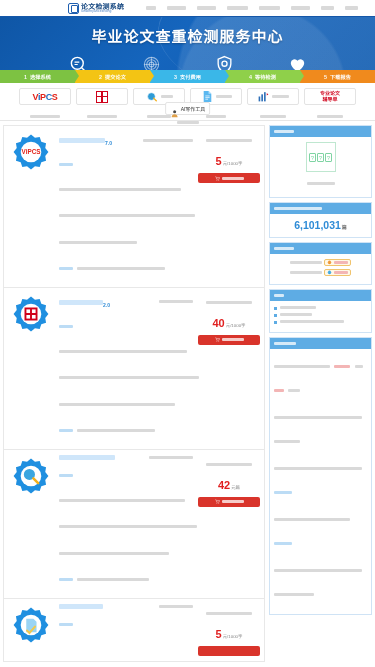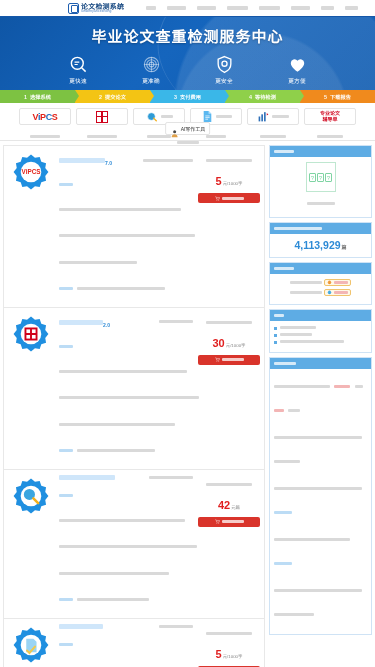--- a/index.html
+++ b/index.html
@@ -18,21 +18,21 @@
                 position: relative; background: #fff; flex: none; }
   .brand-mark::after { content: ""; position: absolute; left: 2px; top: 1.5px; width: 5px; height: 6px;
                        border: 1.2px solid #1f5fb0; border-radius: 1px; }
   .brand-text { line-height: 1; }
   .brand-cn { font-size: 7px; font-weight: bold; color: #13457f; letter-spacing: .2px; }
   .brand-en { font-size: 3.4px; color: #4a7fc1; letter-spacing: .1px; }
   .topnav { display: flex; align-items: center; gap: 11px; margin-left: 22px; }
   .topnav span { font-size: 4.6px; color: #555; white-space: nowrap; }
 
   
-  .hero { height: 73px; background: #1260b4;
+  .hero { height: 53px; background: #1260b4;
           background-image:
             radial-gradient(circle at 78% 120%, rgba(255,255,255,.10) 0 38%, transparent 39%),
             radial-gradient(circle at 70% 140%, rgba(255,255,255,.08) 0 30%, transparent 31%),
             linear-gradient(135deg, #0f56a6 0%, #1565bd 45%, #0f5bb0 100%);
           position: relative; overflow: hidden; }
   .hero::after { content:""; position:absolute; right:-4%; top:-60%; width:62%; height:220%;
                  border-left: 1px solid rgba(255,255,255,.12); border-radius:50%;
                  transform: rotate(8deg); }
   .hero-title { text-align: center; color: #fff; font-size: 15px; font-weight: bold;
                 letter-spacing: 1px; padding-top: 8px; text-shadow: 0 1px 2px rgba(0,0,0,.25); }
@@ -357,21 +357,21 @@
           </div>
           <div class="pdesc">
             <span class="line"><span class="ph blu h3" style="width:14px"></span> <span class="ph h3" style="width:128px"></span></span>
             <span class="line"><span class="ph h3" style="width:140px"></span></span>
             <span class="line"><span class="ph h3" style="width:116px"></span></span>
             <span class="line"><span class="ph blu h3" style="width:14px"></span> <span class="ph h3" style="width:78px"></span></span>
           </div>
         </div>
         <div class="pprice">
           <div class="price-top"><span class="ph h3" style="width:46px"></span></div>
-          <div><span class="price-num">30</span><span class="price-unit">元/1000字</span></div>
+          <div><span class="price-num">40</span><span class="price-unit">元/1000字</span></div>
           <button class="buy-btn">
             <span class="cart-ic">
                 <svg viewBox="0 0 24 24">
                   <circle cx="9" cy="20" r="2" fill="#fff"></circle>
                   <circle cx="18" cy="20" r="2" fill="#fff"></circle>
                   <path d="M2 3h3l3 12h12l2-8H7" fill="none" stroke="#fff" stroke-width="2"></path>
                 </svg>
               </span>
             <span class="ph wh h3" style="width:22px"></span>
           </button>
@@ -465,21 +465,21 @@
           <div class="qr-cap"><span class="ph h3" style="width:28px"></span></div>
         </div>
       </div>
 
       <div class="panel">
         <div class="panel-hd">
             <span class="ph wh h3" style="width:48px"></span>
           </div>
         <div class="panel-bd" style="padding:2px 4px 5px">
           <div class="counter">
-            <span>4,113,929</span><span class="u">篇</span>
+            <span>6,101,031</span><span class="u">篇</span>
           </div>
         </div>
       </div>
 
       <div class="panel">
         <div class="panel-hd">
             <span class="ph wh h3" style="width:20px"></span>
           </div>
         <div class="panel-bd">
           <div class="qq-row">

